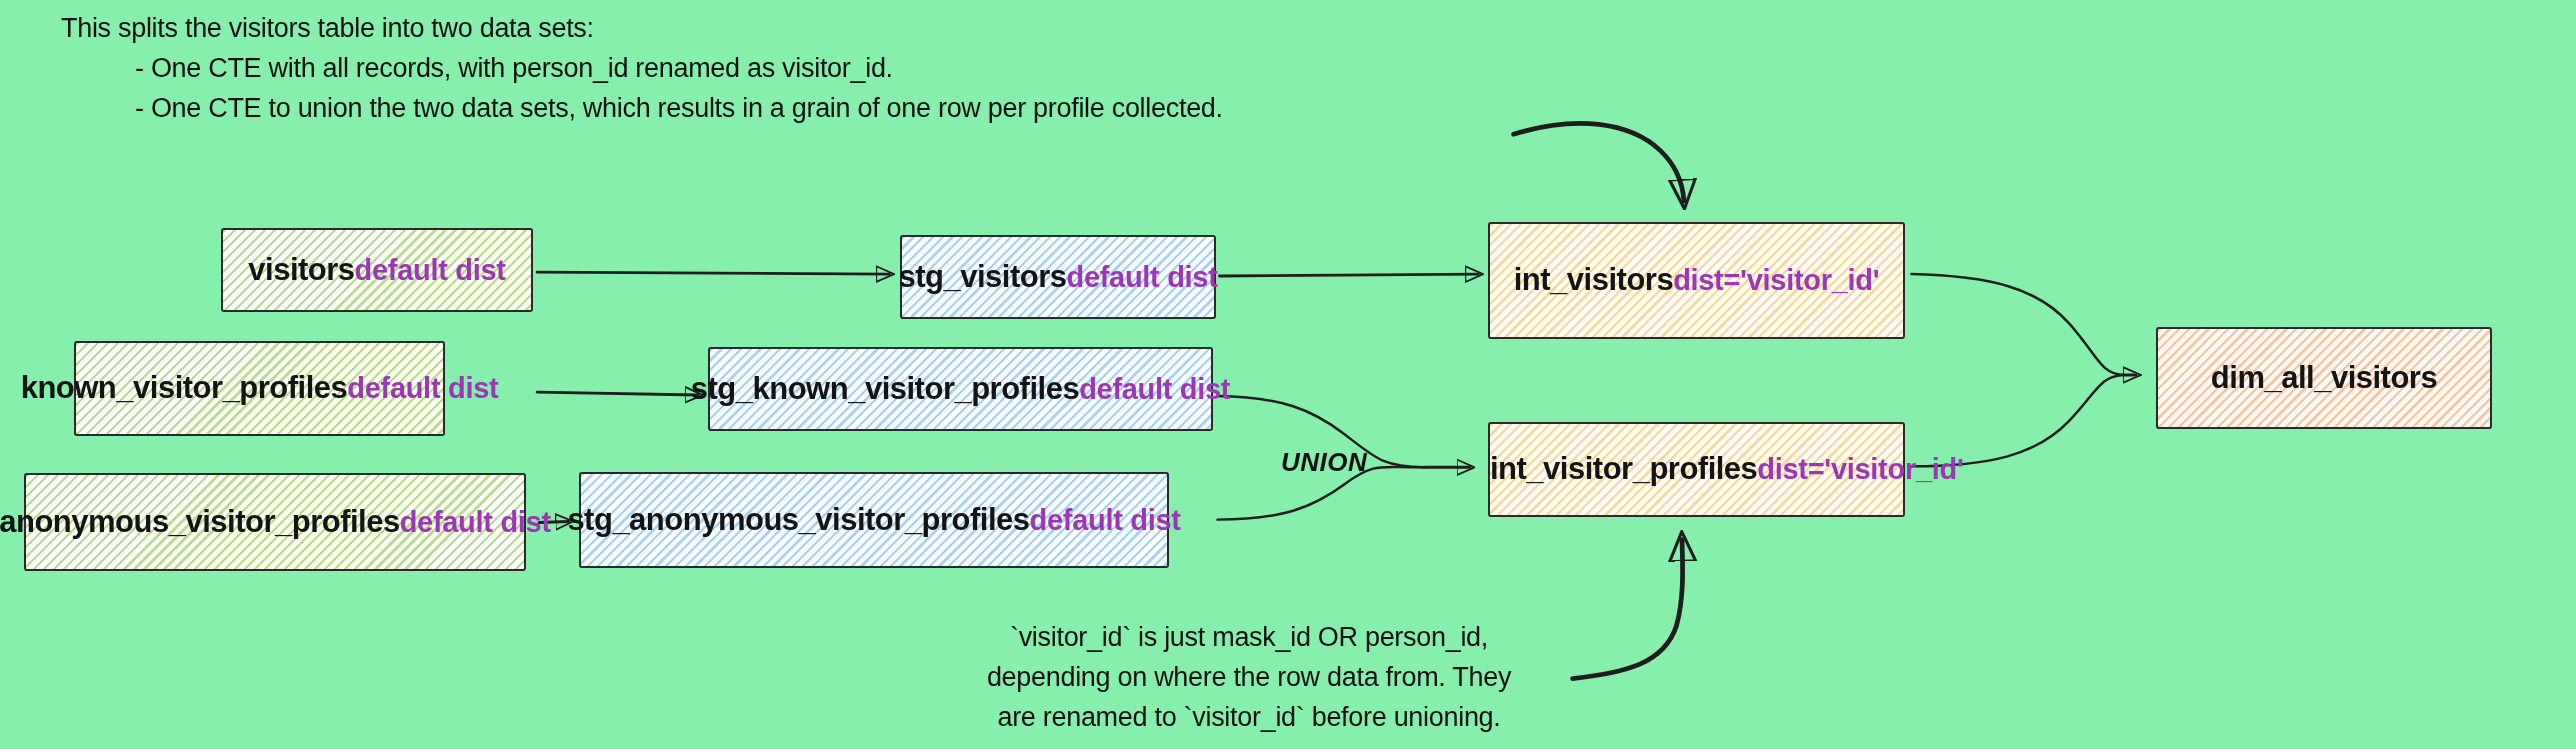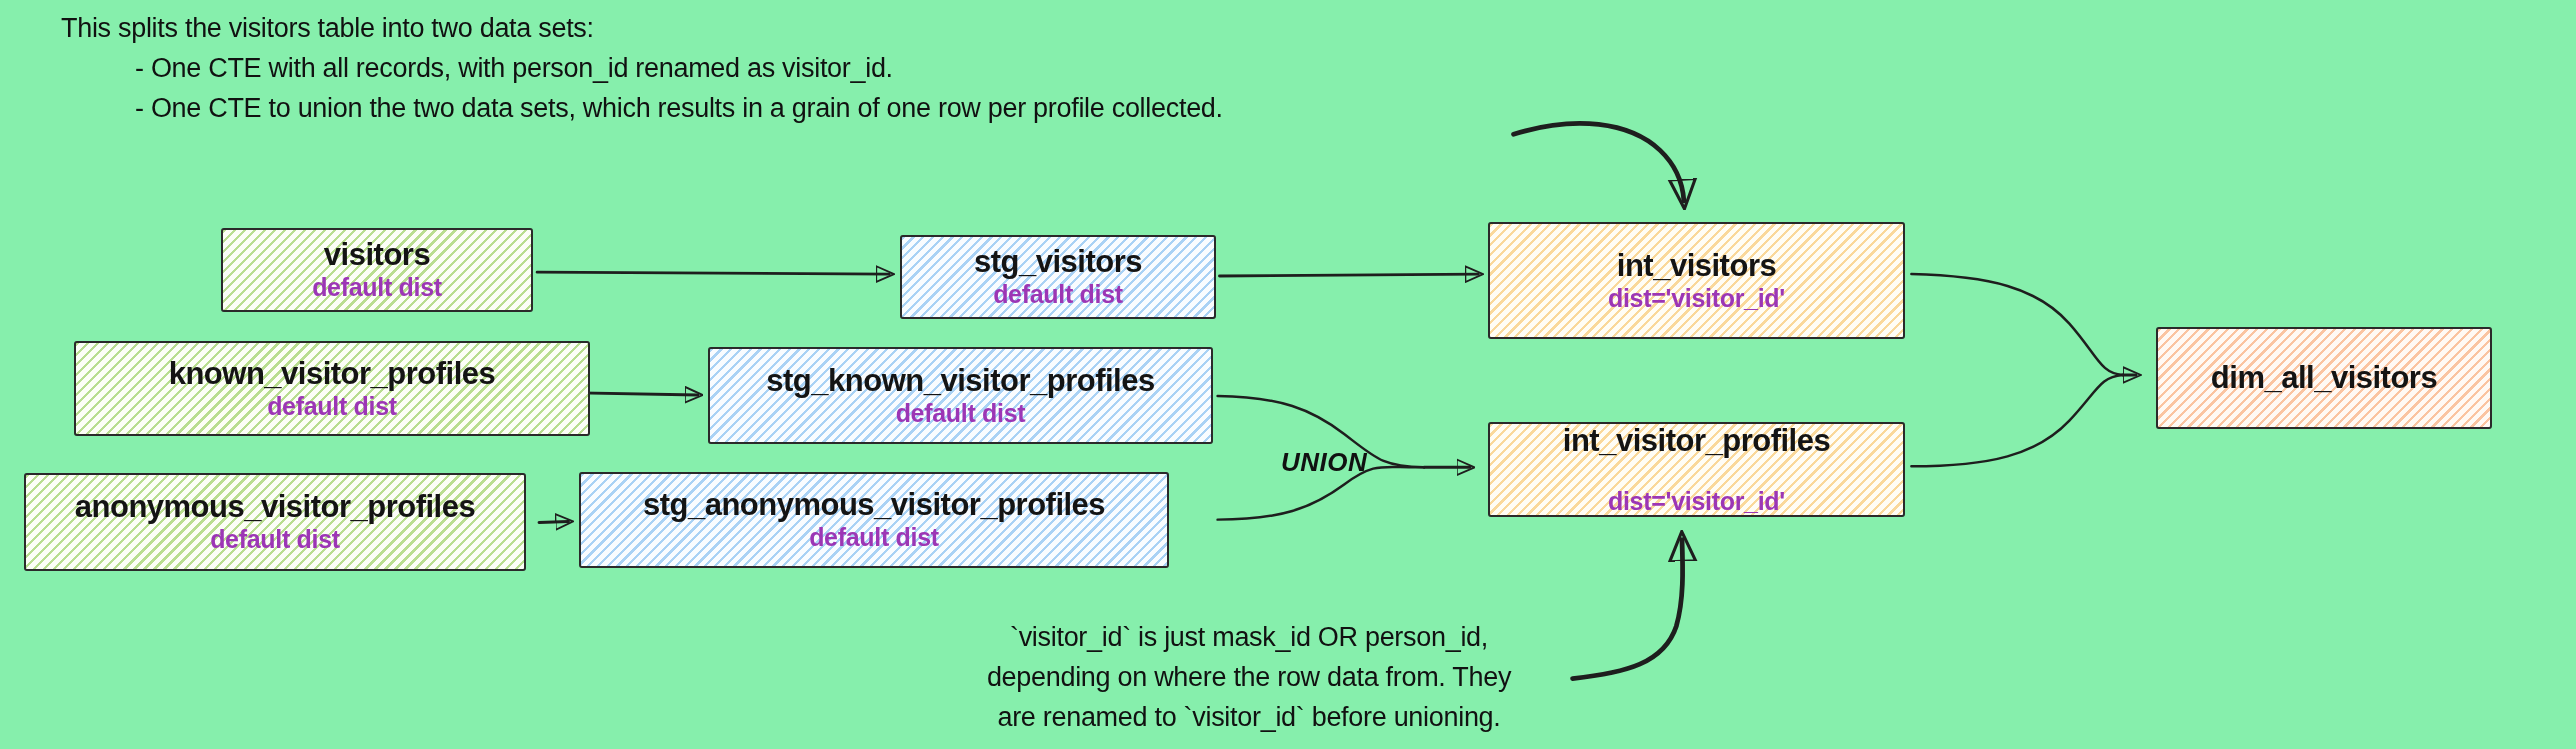--- a/index.html
+++ b/index.html
@@ -10,30 +10,30 @@
     overflow:hidden;
     font-family:Liberation Sans, sans-serif;
     color:#1e1e1e;
   }
   
   .node{
     position:absolute;
     box-sizing:border-box;
     border:2.4px solid #2a2a2a;
     border-radius:2.9px;
-    display:flex;flex-direction:column;
+    display:flex;flex-direction:row;
     align-items:center;justify-content:center;
     text-align:center;
   }
   .node-title{
     font-size:31px;font-weight:600;line-height:1.12;
     letter-spacing:-0.5px;color:#141414;white-space:nowrap;
   }
   .node-dist{
-    font-size:25px;font-weight:600;line-height:1.1;
+    font-size:29px;font-weight:600;line-height:1.1;
     letter-spacing:-0.3px;color:#9c36b5;margin-top:1px;white-space:nowrap;
   }
   
   .fill-green{
     background:repeating-linear-gradient(135deg, rgba(130,195,60,.55) 0 2.3px, rgba(255,255,255,0) 2.3px 7.1px) #fcfef7;
   }
   .fill-blue{
     background:repeating-linear-gradient(135deg, rgba(90,168,235,.5) 0 2.3px, rgba(255,255,255,0) 2.3px 6.9px) #f9fcff;
   }
   .fill-yellow{
@@ -108,26 +108,26 @@
   <div class="node fill-blue" style="left:900px;top:235px;width:316px;height:84px;">
     <div class="node-title">stg_visitors</div>
     <div class="node-dist">default dist</div>
   </div>
 
   <div class="node fill-yellow" style="left:1488px;top:222px;width:417px;height:117px;">
     <div class="node-title">int_visitors</div>
     <div class="node-dist">dist='visitor_id'</div>
   </div>
 
-  <div class="node fill-green" style="left:74px;top:341px;width:516px;height:95px;">
+  <div class="node fill-green" style="left:74px;top:341px;width:371px;height:95px;">
     <div class="node-title">known_visitor_profiles</div>
     <div class="node-dist">default dist</div>
   </div>
 
-  <div class="node fill-blue" style="left:708px;top:347px;width:505px;height:97px;">
+  <div class="node fill-blue" style="left:708px;top:347px;width:505px;height:84px;">
     <div class="node-title">stg_known_visitor_profiles</div>
     <div class="node-dist">default dist</div>
   </div>
 
   <div class="node fill-green" style="left:24px;top:473px;width:502px;height:98px;">
     <div class="node-title">anonymous_visitor_profiles</div>
     <div class="node-dist">default dist</div>
   </div>
 
   <div class="node fill-blue" style="left:579px;top:472px;width:590px;height:96px;">

